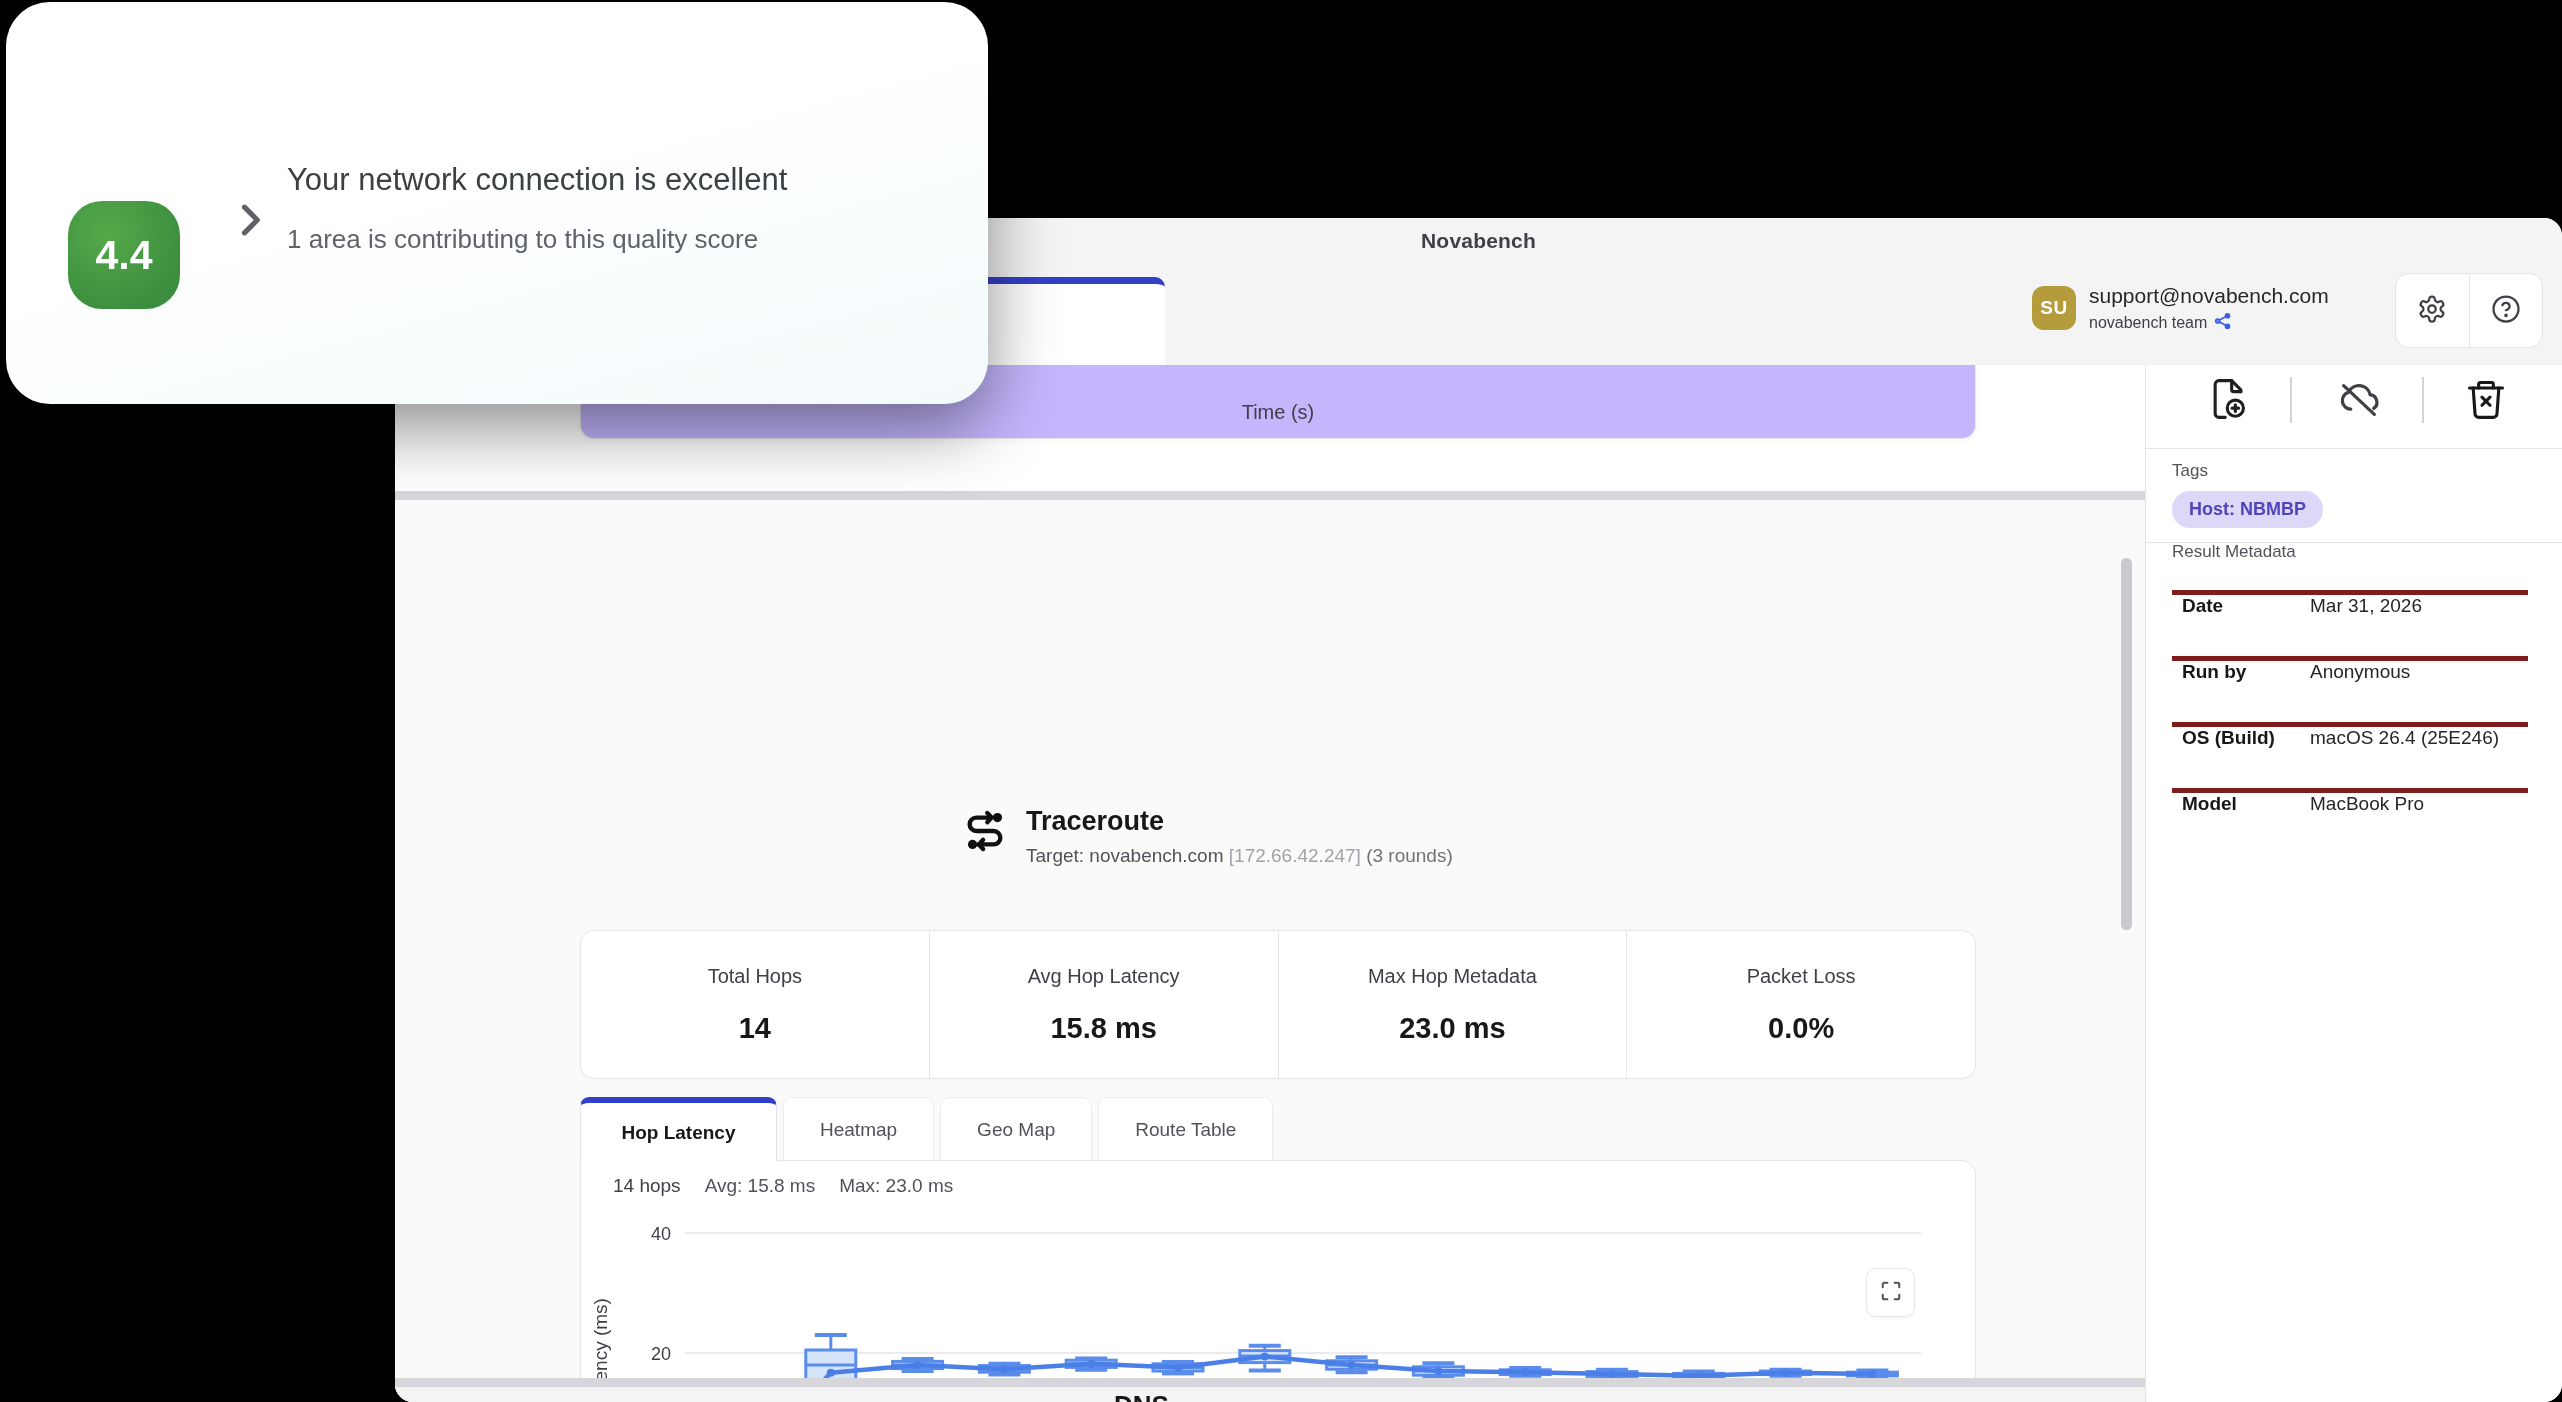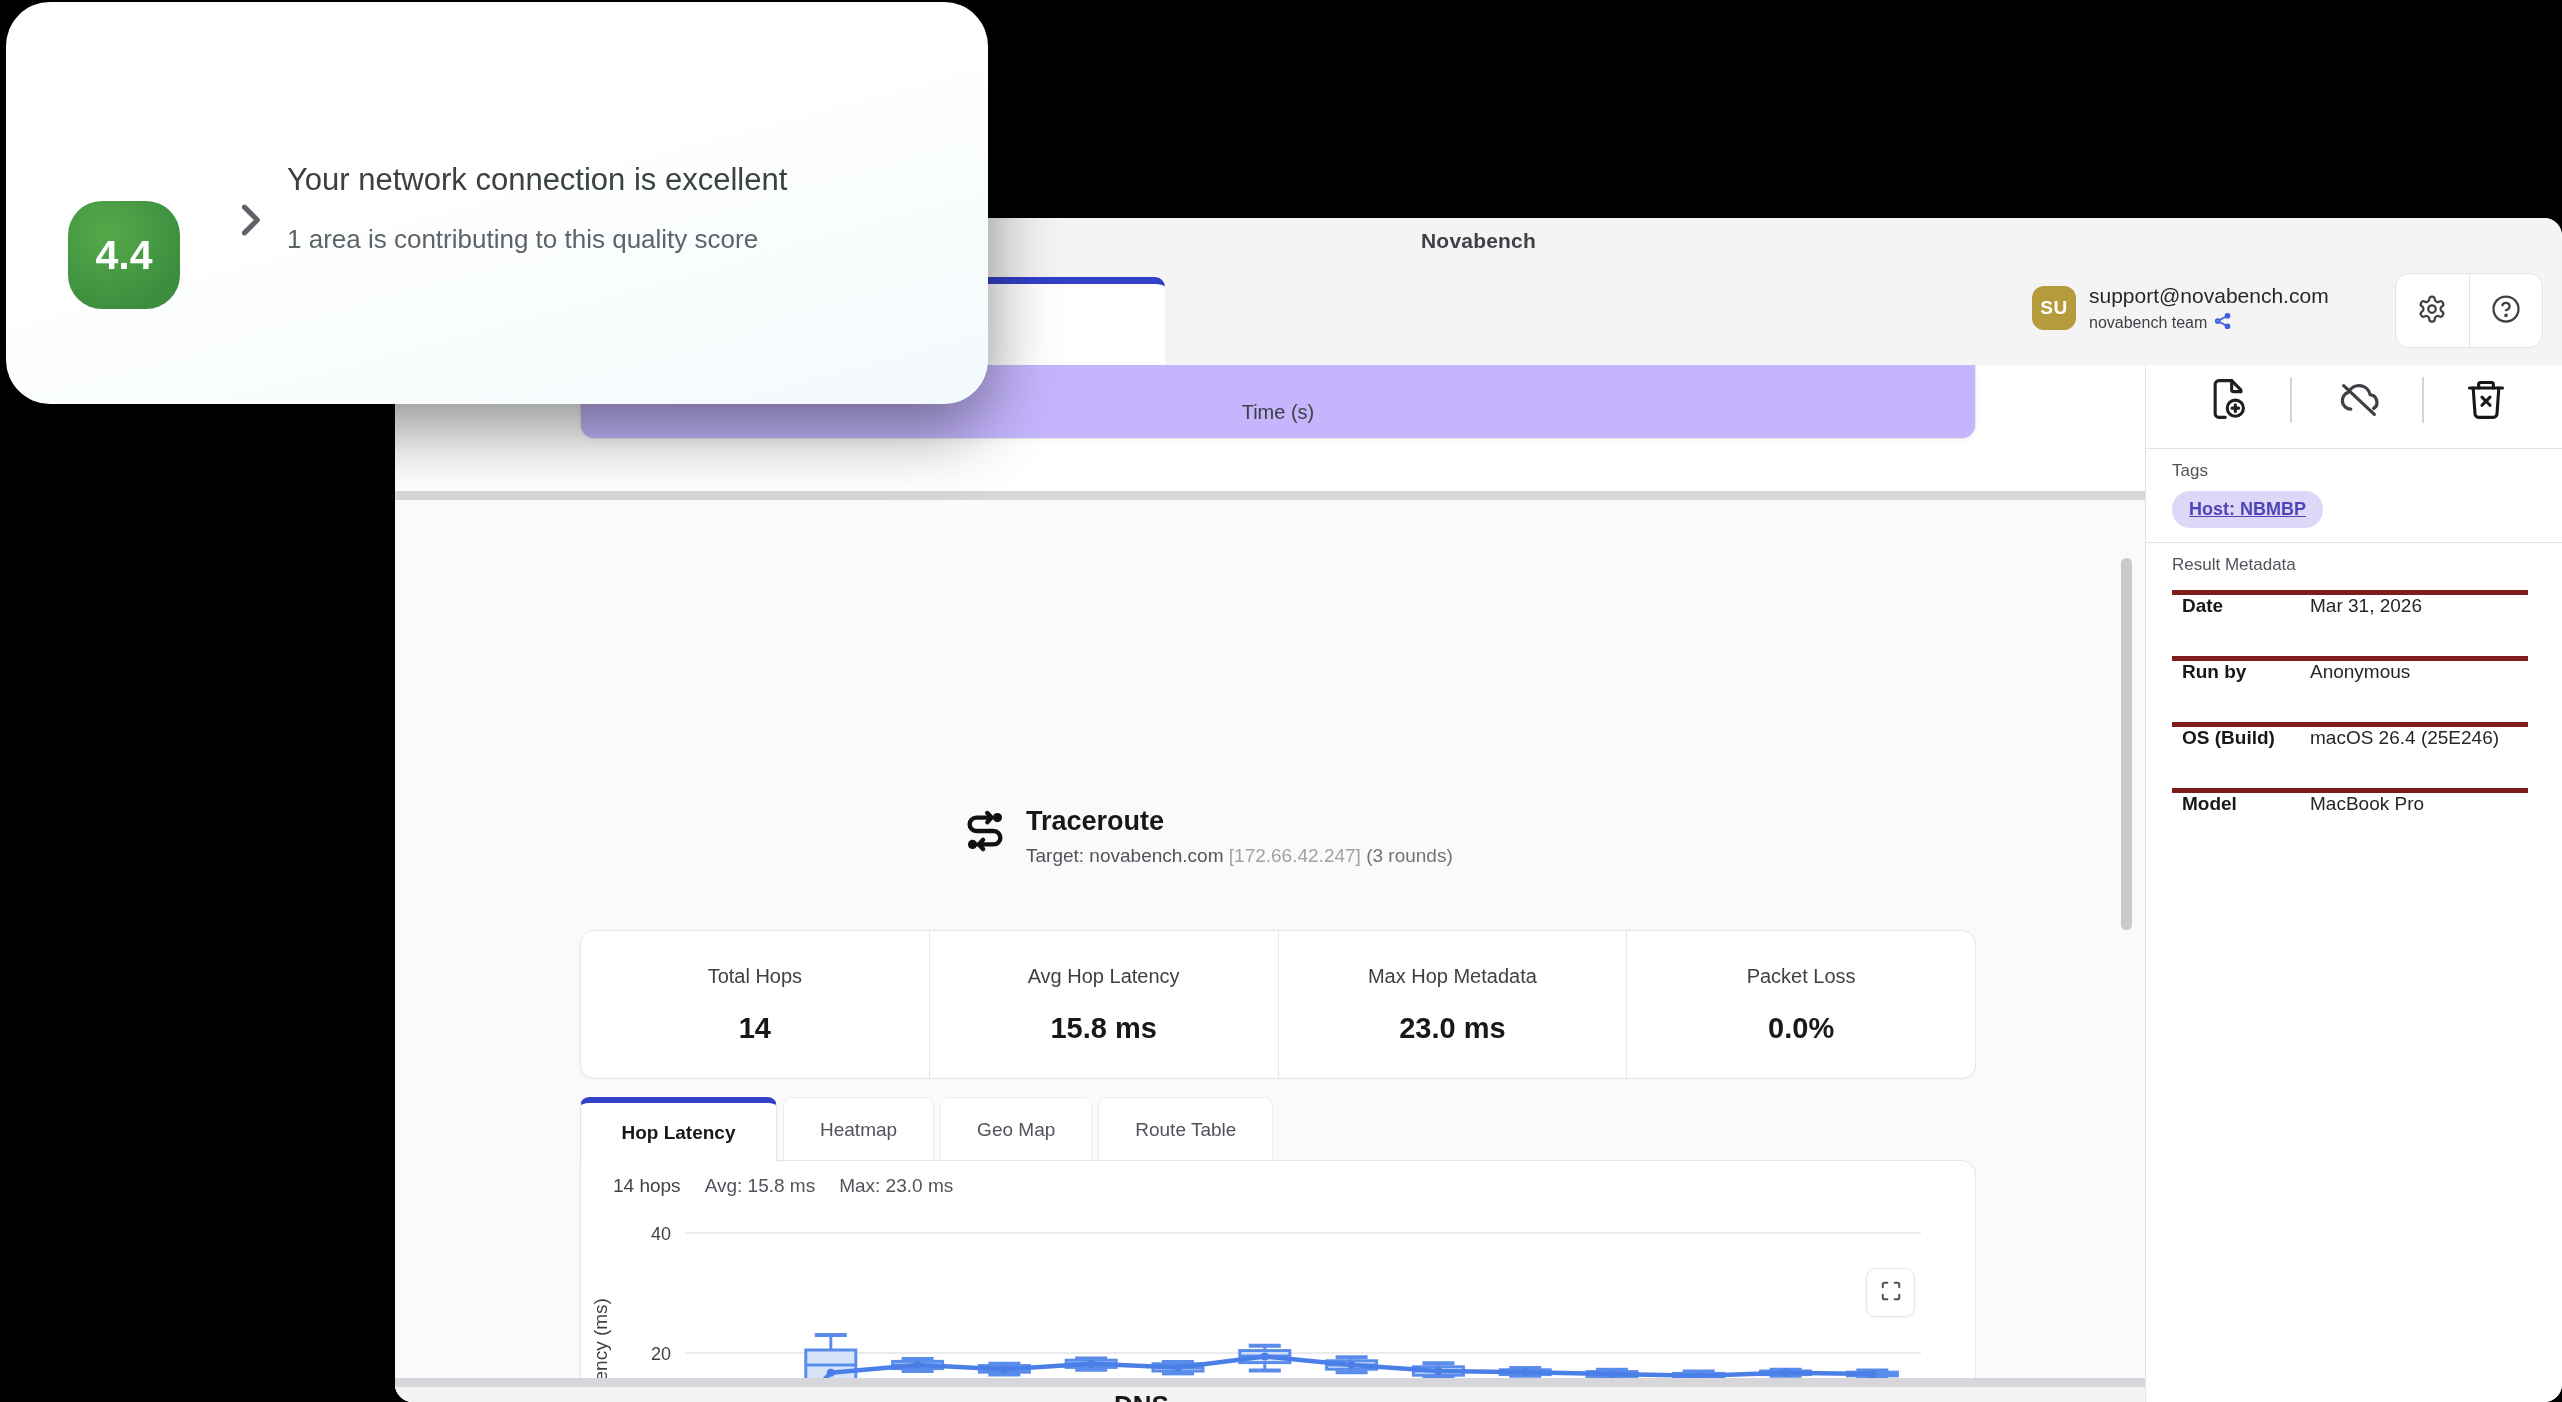--- a/index.html
+++ b/index.html
@@ -108,21 +108,21 @@
     position:absolute;left:1750px;top:147px;width:417px;height:1037px;background:#fff;
     border-left:1px solid #e4e4e7;box-sizing:border-box;
   }
   .sb-icons{position:absolute;left:0;top:10px;width:100%;height:52px;}
   .sb-icon{position:absolute;top:2px;}
   .sb-vdiv{position:absolute;top:2px;width:2px;height:46px;background:#d4d4d8;}
   .sb-hrule{position:absolute;left:0;width:100%;height:1px;background:#e4e4e7;}
   .sb-label{position:absolute;left:26px;font-size:17px;color:#52525b;}
   .tag-pill{
     position:absolute;left:26px;top:126px;background:#ddd8f8;color:#5144b8;font-weight:700;
-    font-size:18px;border-radius:18px;padding:8px 17px;text-decoration:underline;
+    font-size:18px;border-radius:18px;padding:8px 17px;
   }
   .meta-table{position:absolute;left:26px;top:225px;width:356px;}
   .meta-row{
     display:flex;align-items:flex-start;height:61px;border-top:5px solid #7f1d1d;font-size:19px;
   }
   .meta-row .ml{width:128px;padding-left:10px;font-weight:700;color:#18181b;}
   .meta-row .mv{color:#27272a;}
   
   .overlay-card{
     position:absolute;left:6px;top:2px;width:982px;height:402px;border-radius:44px;
@@ -406,21 +406,21 @@
           </svg>
         </span>
       </span>
     </div>
     <div class="sb-hrule" style="top:83px"></div>
 
     <div class="sb-label" style="top:96px">Tags</div>
     <div class="tag-pill">Host: NBMBP</div>
 
     <div class="sb-hrule" style="top:177px"></div>
-    <div class="sb-label" style="top:190px">Result Metadata</div>
+    <div class="sb-label" style="top:177px">Result Metadata</div>
 
     <div class="meta-table">
       <div class="meta-row">
         <span class="ml">Date</span>
         <span class="mv">Mar 31, 2026</span>
       </div>
       <div class="meta-row">
         <span class="ml">Run by</span>
         <span class="mv">Anonymous</span>
       </div>

